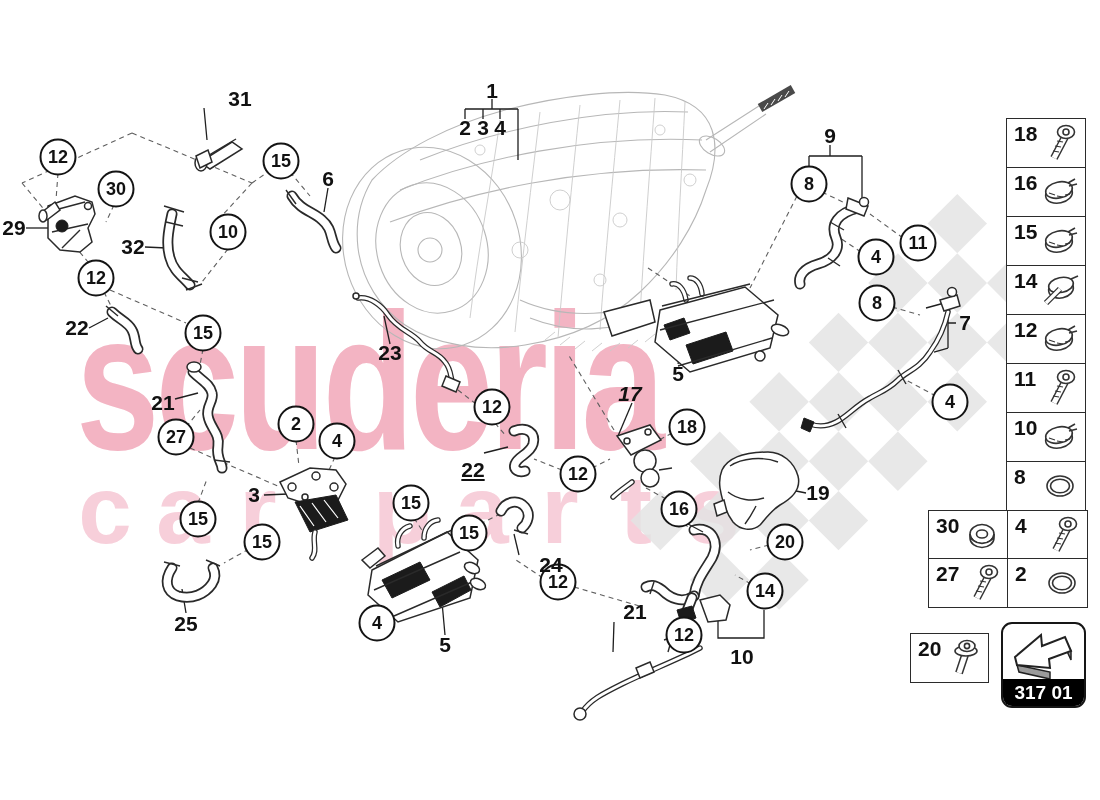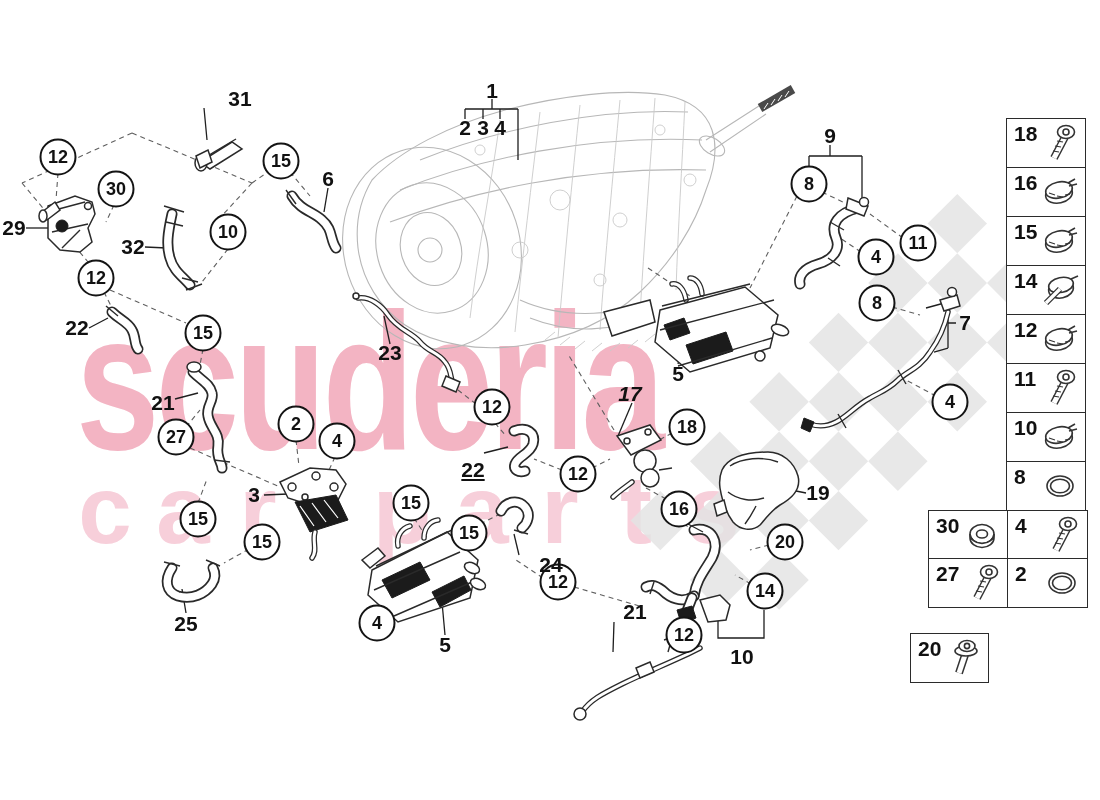--- a/index.html
+++ b/index.html
@@ -463,20 +463,28 @@
         <svg width="44" height="42" viewBox="0 0 44 42">
           <line x1="24" y1="18" x2="18" y2="36" stroke="#333" stroke-width="8"></line>
           <line x1="24" y1="18" x2="18" y2="36" stroke="#fff" stroke-width="5"></line>
           <ellipse cx="25" cy="14" rx="11" ry="5" fill="#fff" stroke="#333" stroke-width="1.6"></ellipse>
           <ellipse cx="26" cy="9" rx="8" ry="5.5" fill="#fff" stroke="#333" stroke-width="1.6"></ellipse>
           <circle cx="26" cy="9" r="2.6" fill="#fff" stroke="#333" stroke-width="1.6"></circle>
         </svg>
       </div>
     </div>
 
+  <div id="codebox">
+    <svg id="codearrow" width="74" height="54" viewBox="0 0 74 54">
+      <polygon points="10,38 43,45 43,52 12,45" fill="#9b9b9b" stroke="#222" stroke-width="1.5"></polygon>
+      <polygon points="58,12 64,24 64,33 59,22" fill="#9b9b9b" stroke="#222" stroke-width="1.5"></polygon>
+      <polygon points="8,30 34,8 35,19 58,10 64,24 42,32 43,41 10,38" fill="#fff" stroke="#222" stroke-width="2"></polygon>
+    </svg>
+    <div id="codeband">317 01</div>
+  </div>
 
 <div class="callout" style="left: 58px; top: 157px;">12</div>
     <div class="callout" style="left: 116px; top: 189px;">30</div>
     <div class="callout" style="left: 281px; top: 161px;">15</div>
     <div class="callout" style="left: 228px; top: 232px;">10</div>
     <div class="callout" style="left: 96px; top: 278px;">12</div>
     <div class="callout" style="left: 203px; top: 333px;">15</div>
     <div class="callout" style="left: 176px; top: 437px;">27</div>
     <div class="callout" style="left: 296px; top: 424px;">2</div>
     <div class="callout" style="left: 337px; top: 441px;">4</div>

